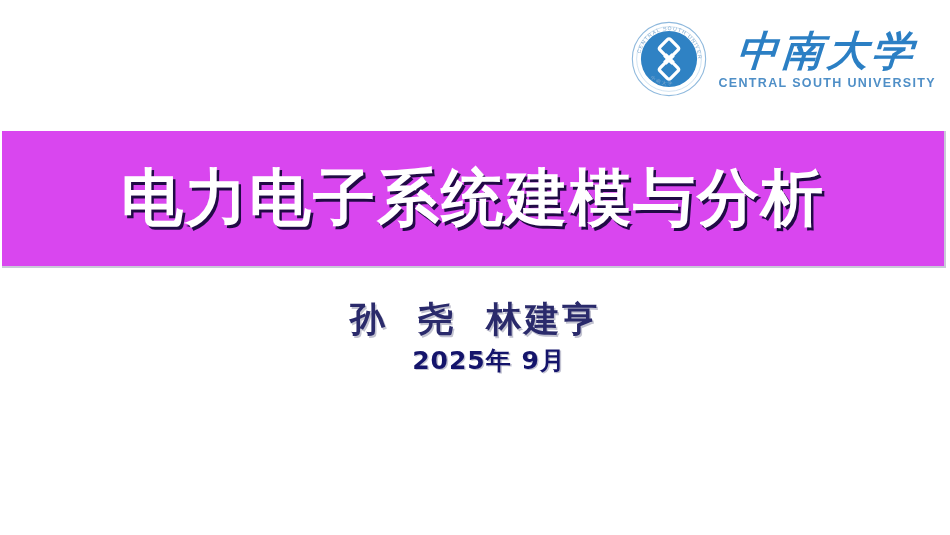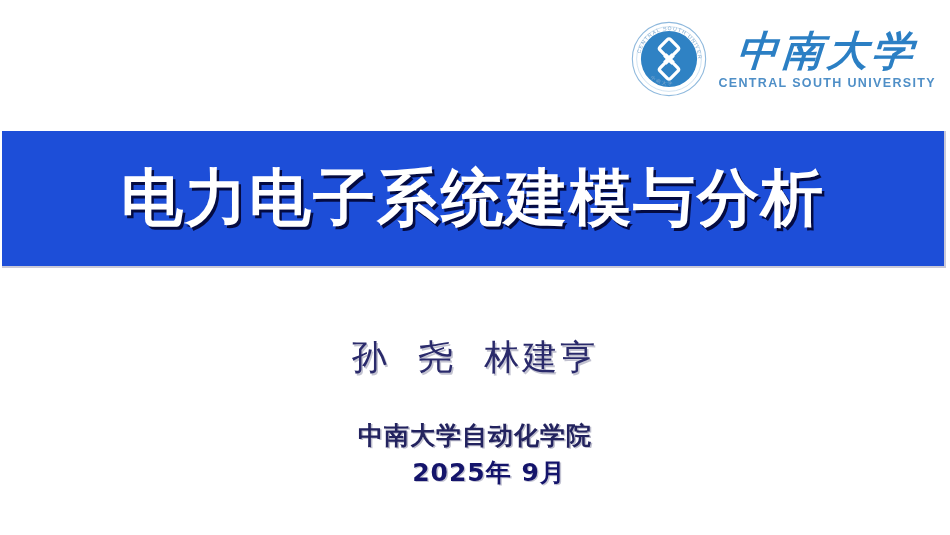--- a/index.html
+++ b/index.html
@@ -65,21 +65,21 @@
     margin-top: 3px;
   }
 
   
   #title-band {
     position: absolute;
     left: 2px;
     top: 131px;
     width: 944px;
     height: 137px;
-    background: #1d4ed8;
+    background: #d946ef;
     border-right: 2px solid #c9c9d8;
     border-bottom: 2px solid #c9c9d8;
     box-sizing: border-box;
     display: flex;
     align-items: center;
     justify-content: center;
   }
 
   #main-title {
     font-family: "DejaVu Sans", "Liberation Sans", sans-serif;
@@ -98,27 +98,26 @@
     position: absolute;
     left: 0;
     right: 0;
     top: 300px;
     text-align: center;
   }
 
   #authors {
     font-family: "DejaVu Sans", "Liberation Sans", sans-serif;
     font-size: 35px;
-    font-weight: 400;
+    font-weight: 700;
     color: #2a2a6b;
     letter-spacing: 3px;
     line-height: 1.1;
     text-shadow: 1.5px 1.5px 0 rgba(120, 120, 150, 0.45);
     white-space: pre;
-    margin-top: 38px;
   }
 
   #affiliation {
     font-family: "DejaVu Sans", "Liberation Sans", sans-serif;
     font-size: 25px;
     font-weight: 700;
     color: #23235f;
     letter-spacing: 1px;
     margin-top: 43px;
     line-height: 1.25;
@@ -182,17 +181,16 @@
     </div>
 
   </div>
 
   <div id="title-band">
     <div id="main-title">电力电子系统建模与分析</div>
   </div>
 
   <div id="byline-block">
     <div id="authors">孙  尧  林建亨</div>
-    <div id="affiliation">中南大学自动化学院</div>
     <div id="date-line">2025年 9月</div>
   </div>
 
 </div>
 
 </body></html>

